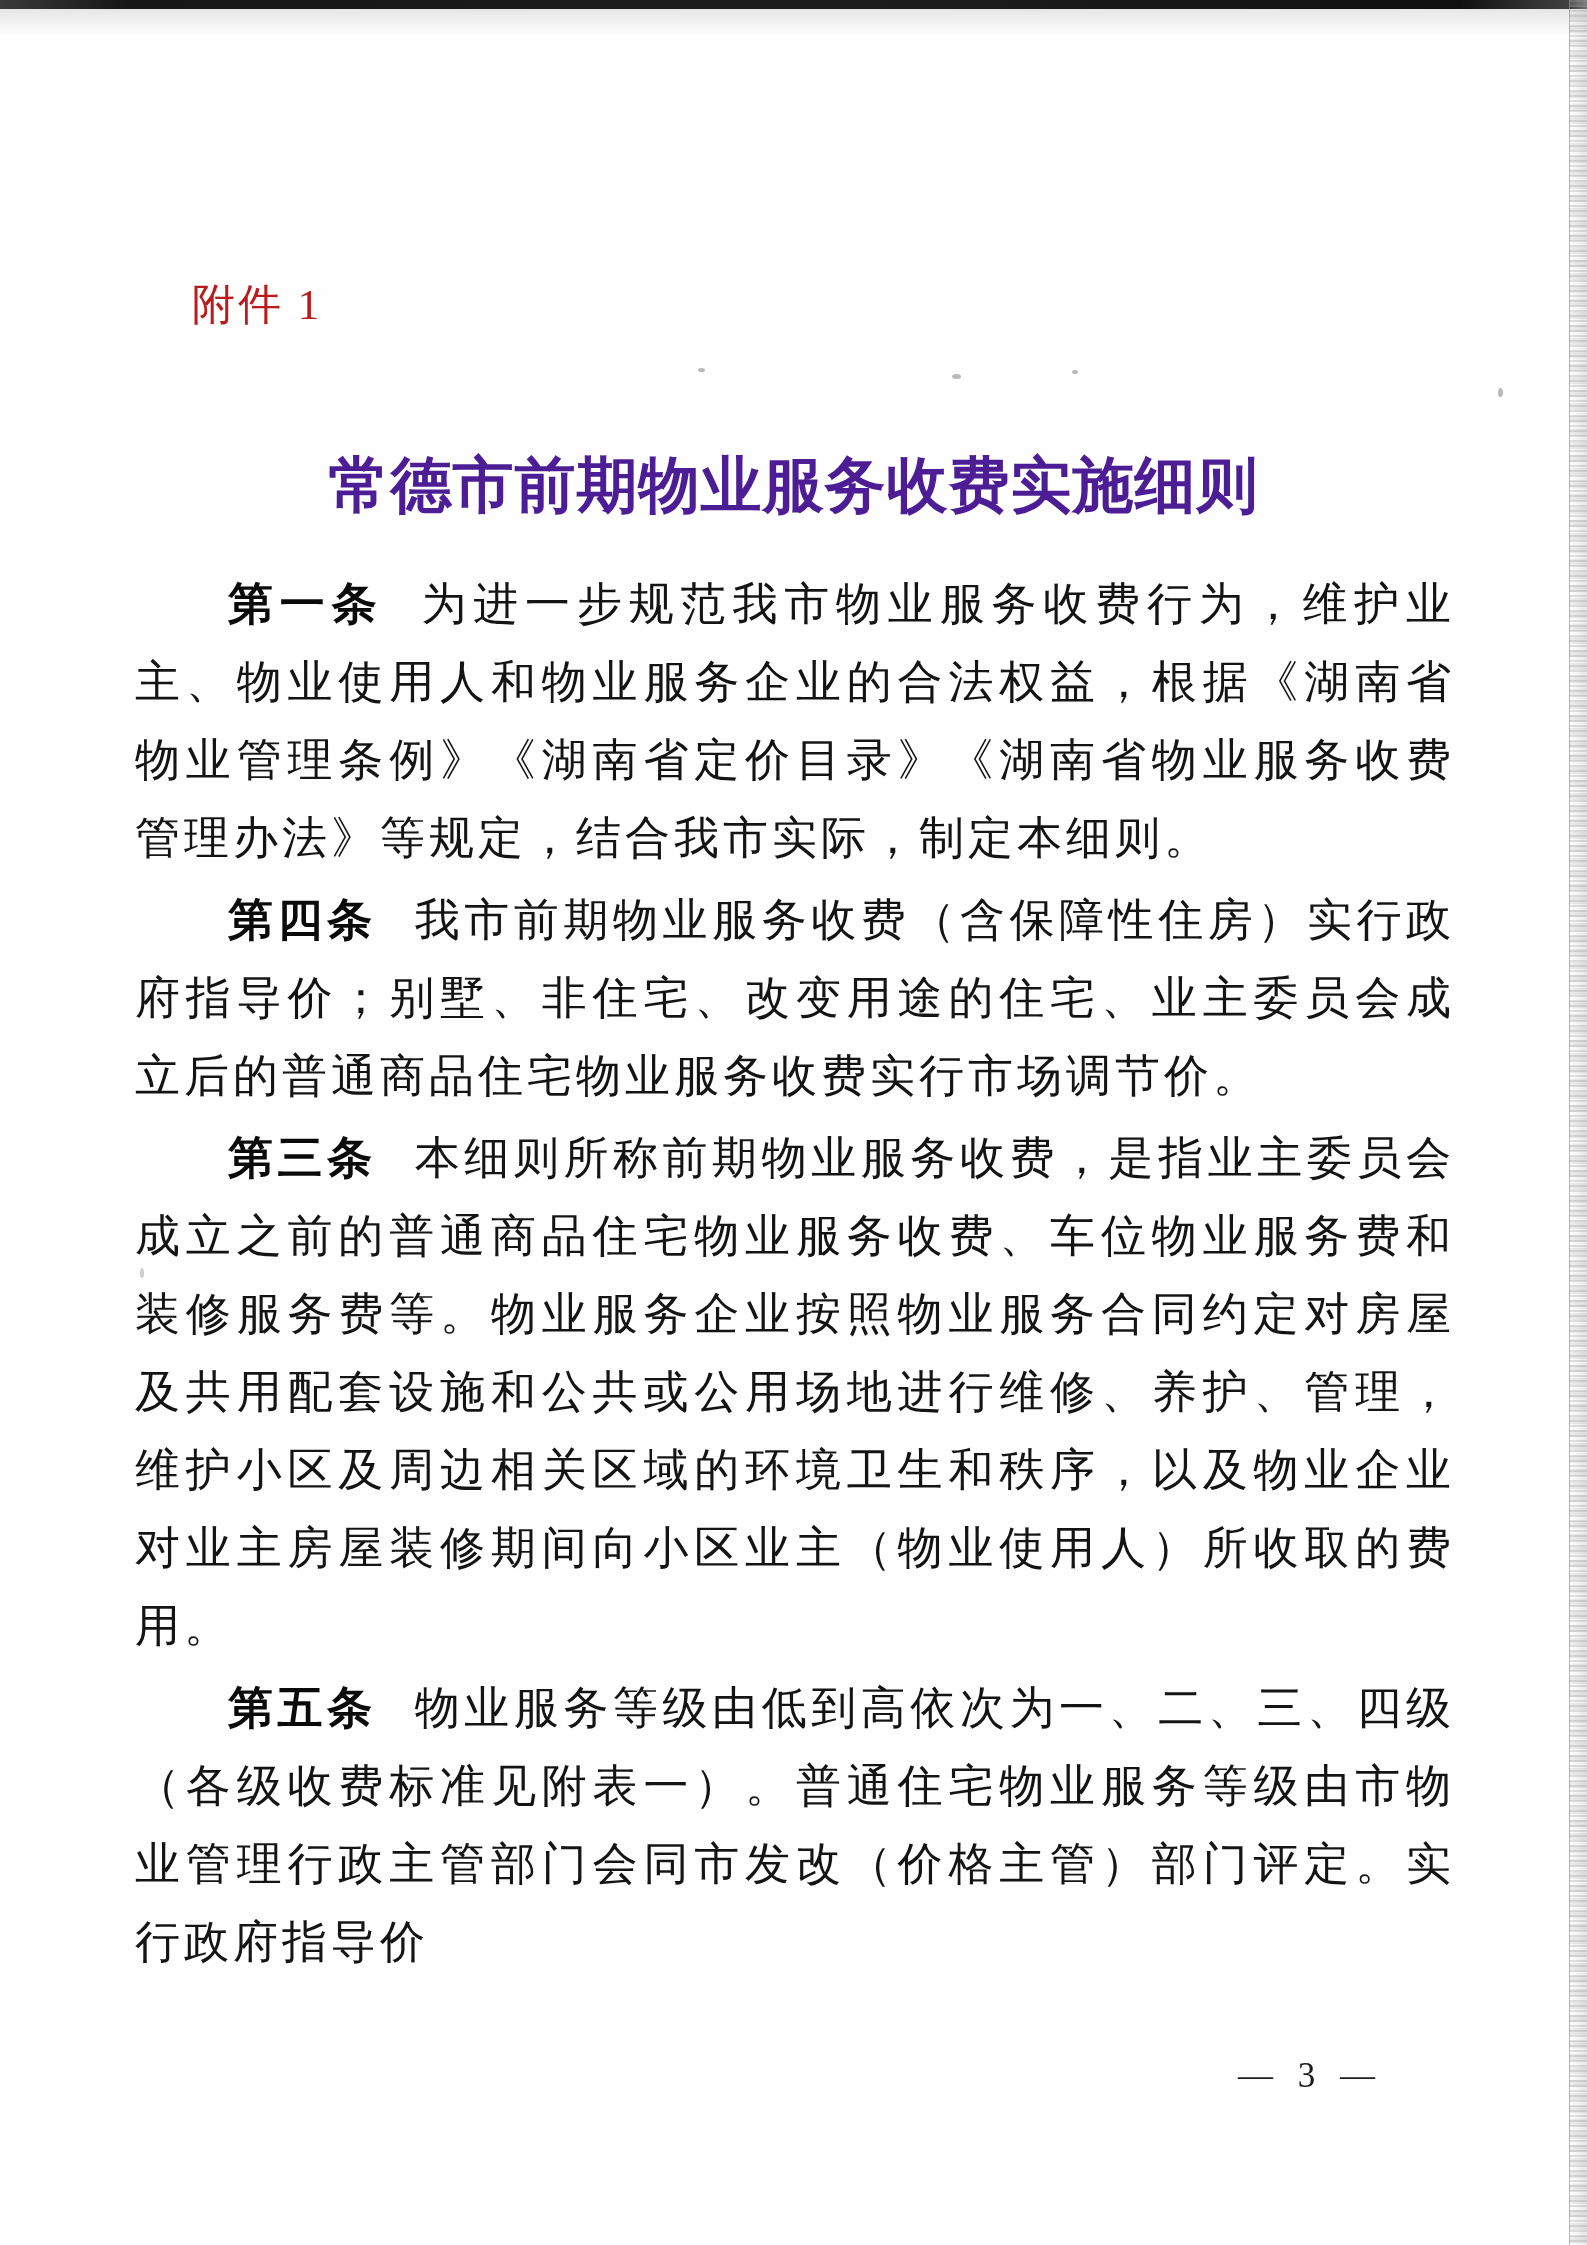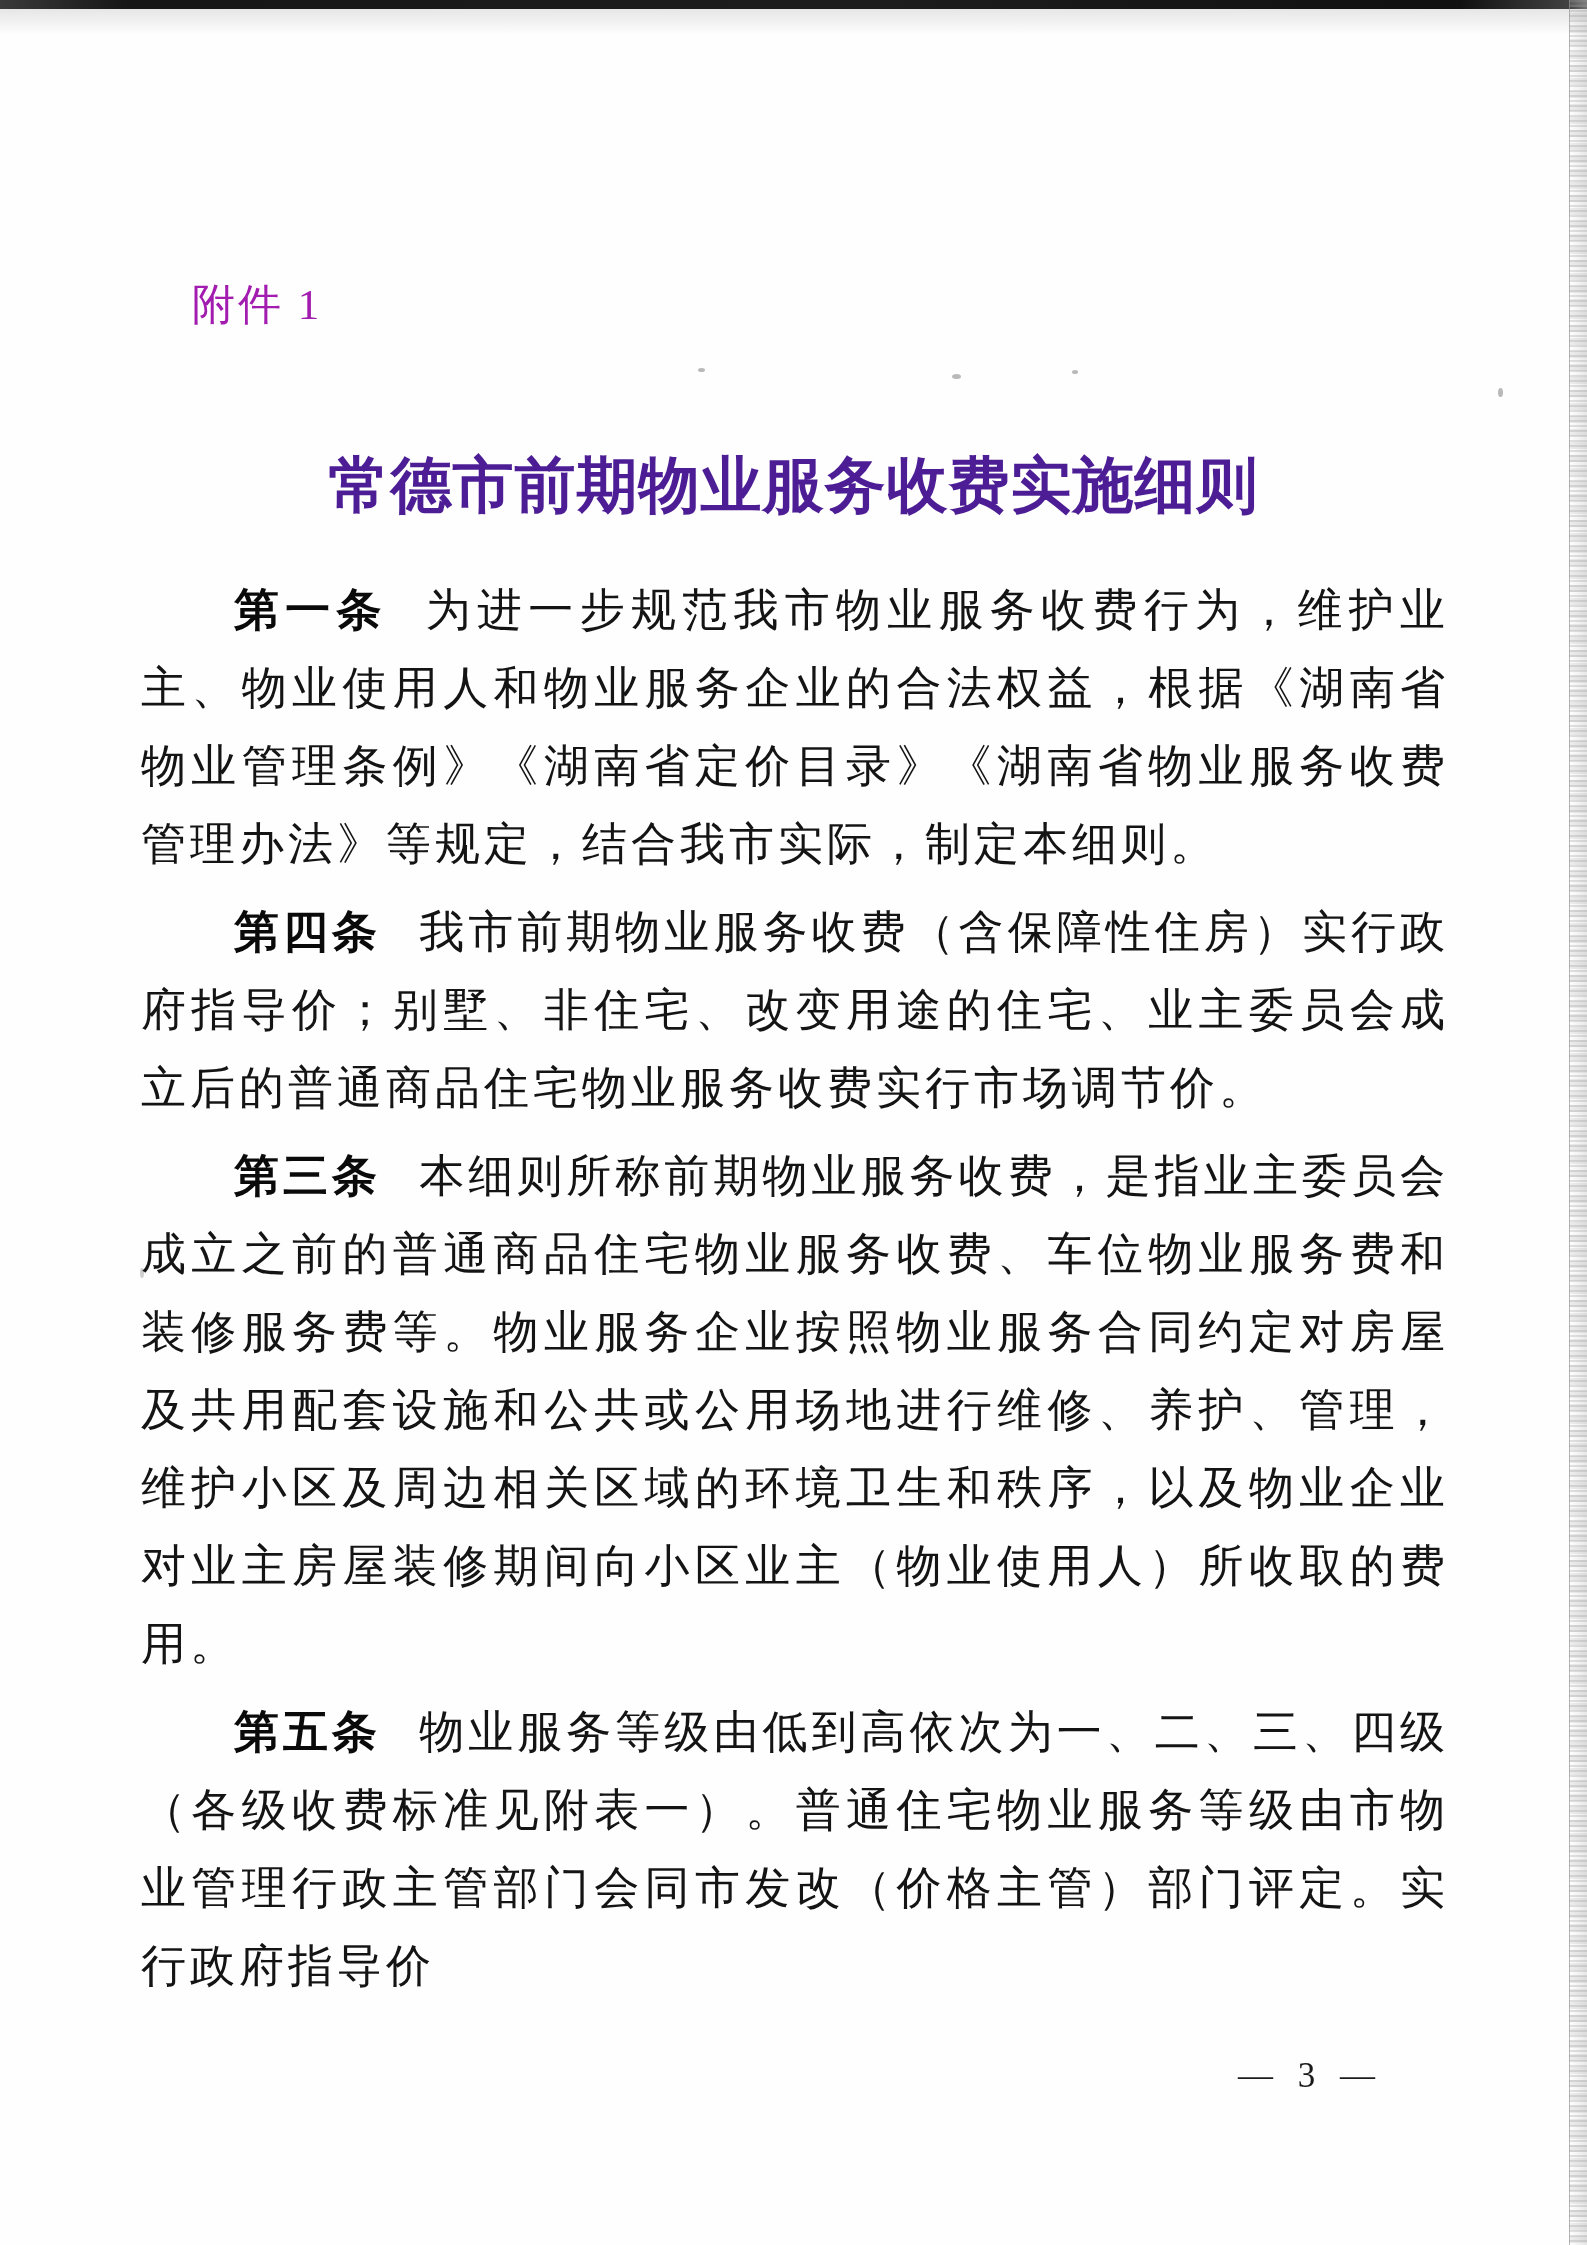--- a/index.html
+++ b/index.html
@@ -50,21 +50,21 @@
   .speck.s3 { left: 1072px; top: 370px; width: 6px; height: 4px; }
   .speck.s4 { left: 1498px; top: 388px; width: 5px; height: 9px; }
   .speck.s5 { left: 140px;  top: 1268px; width: 4px; height: 10px; background:#cfcfcf; }
 
   .annex {
     position: absolute;
     left: 192px;
     top: 276px;
     font-size: 43px;
     letter-spacing: 3px;
-    color: #a21caf;
+    color: #b91c1c;
     white-space: nowrap;
   }
   .doc-title {
     position: absolute;
     left: 0;
     right: 0;
     top: 404px;
     text-align: center;
     font-size: 61px;
     font-weight: bold;
@@ -77,21 +77,21 @@
     left: 131px;
     top: 561px;
     width: 1328px;
     font-size: 45px;
     line-height: 78px;
     letter-spacing: 4px;
     text-align: justify;
     text-justify: inter-ideograph;
   }
   .article {
-    margin: 10px;
+    margin: 4px;
     padding: 0;
     text-indent: 93px;
   }
   .art-num {
     font-family: "Liberation Sans", "DejaVu Sans", sans-serif;
     font-weight: bold;
     color: #0a0a0a;
     margin-right: 38px;
   }
   .page-num {

